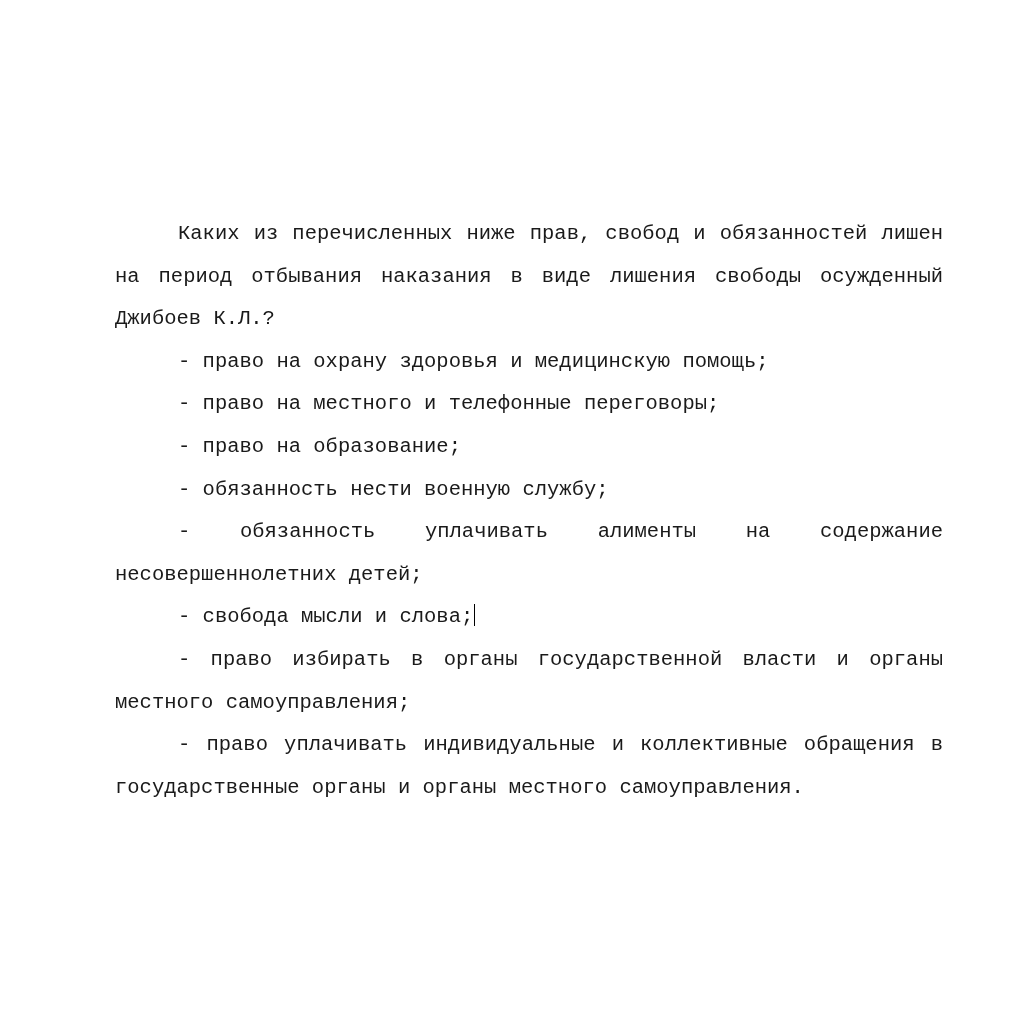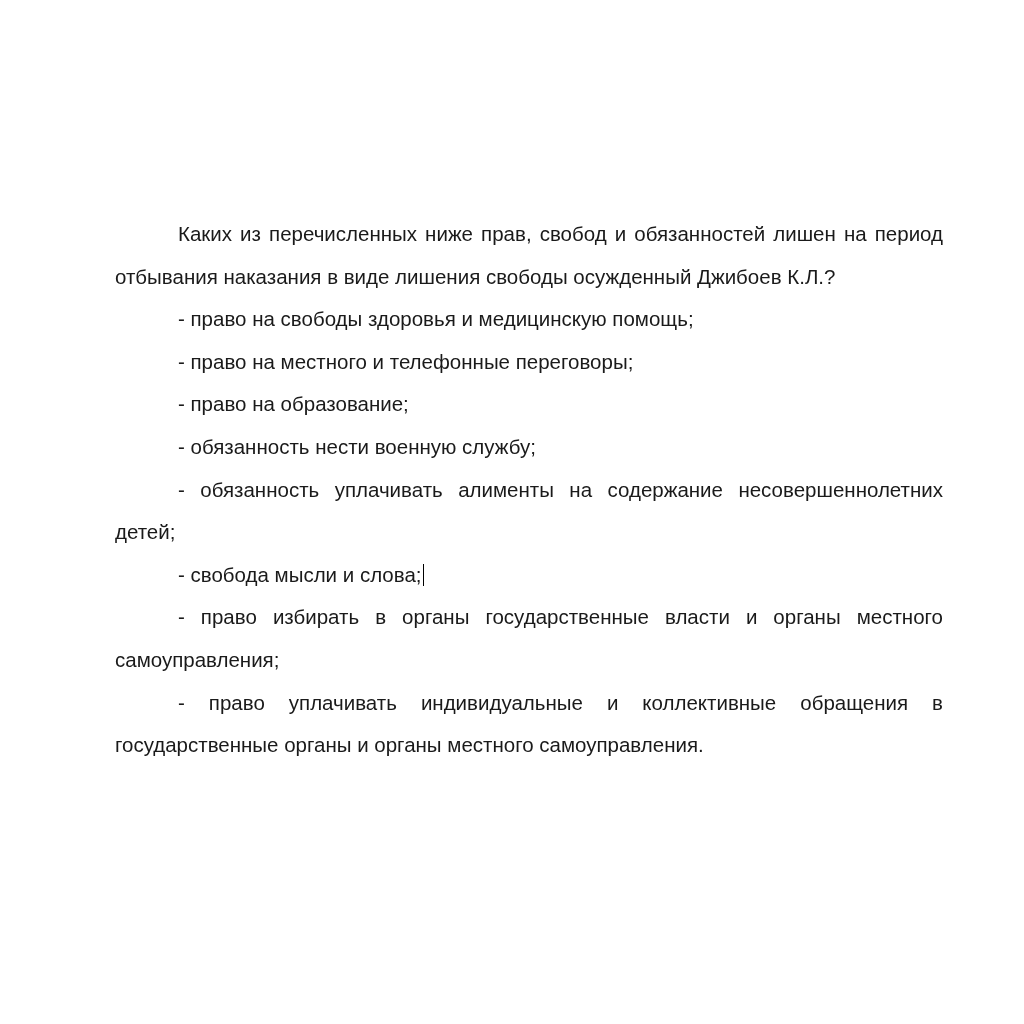--- a/index.html
+++ b/index.html
@@ -11,21 +11,21 @@
     width: 1024px;
     height: 1024px;
     position: relative;
     overflow: hidden;
   }
   .page {
     position: absolute;
     left: 115px;
     top: 213px;
     width: 828px;
-    font-family: Liberation Sans, sans-serif;
+    font-family: Liberation Mono, monospace;
     font-size: 20.5px;
     line-height: 42.6px;
     color: #1a1a1a;
   }
   .para {
     margin: 0;
     padding: 0;
     text-align: justify;
     text-indent: 63px;
   }
@@ -36,21 +36,21 @@
     background: #000;
     vertical-align: -4px;
     margin-left: 1px;
   }
 </style>
 </head>
 <body>
 
 <div class="page">
   <p class="para">Каких из перечисленных ниже прав, свобод и обязанностей лишен на период отбывания наказания в виде лишения свободы осужденный Джибоев К.Л.?</p>
-  <p class="para">- право на свободы здоровья и медицинскую помощь;</p>
+  <p class="para">- право на охрану здоровья и медицинскую помощь;</p>
   <p class="para">- право на местного и телефонные переговоры;</p>
   <p class="para">- право на образование;</p>
   <p class="para">- обязанность нести военную службу;</p>
   <p class="para">- обязанность уплачивать алименты на содержание несовершеннолетних детей;</p>
   <p class="para"><span>- свобода мысли и слова;</span><span class="cursor"></span></p>
-  <p class="para">- право избирать в органы государственные власти и органы местного самоуправления;</p>
+  <p class="para">- право избирать в органы государственной власти и органы местного самоуправления;</p>
   <p class="para">- право уплачивать индивидуальные и коллективные обращения в государственные органы и органы местного самоуправления.</p>
 </div>
 
 </body></html>

